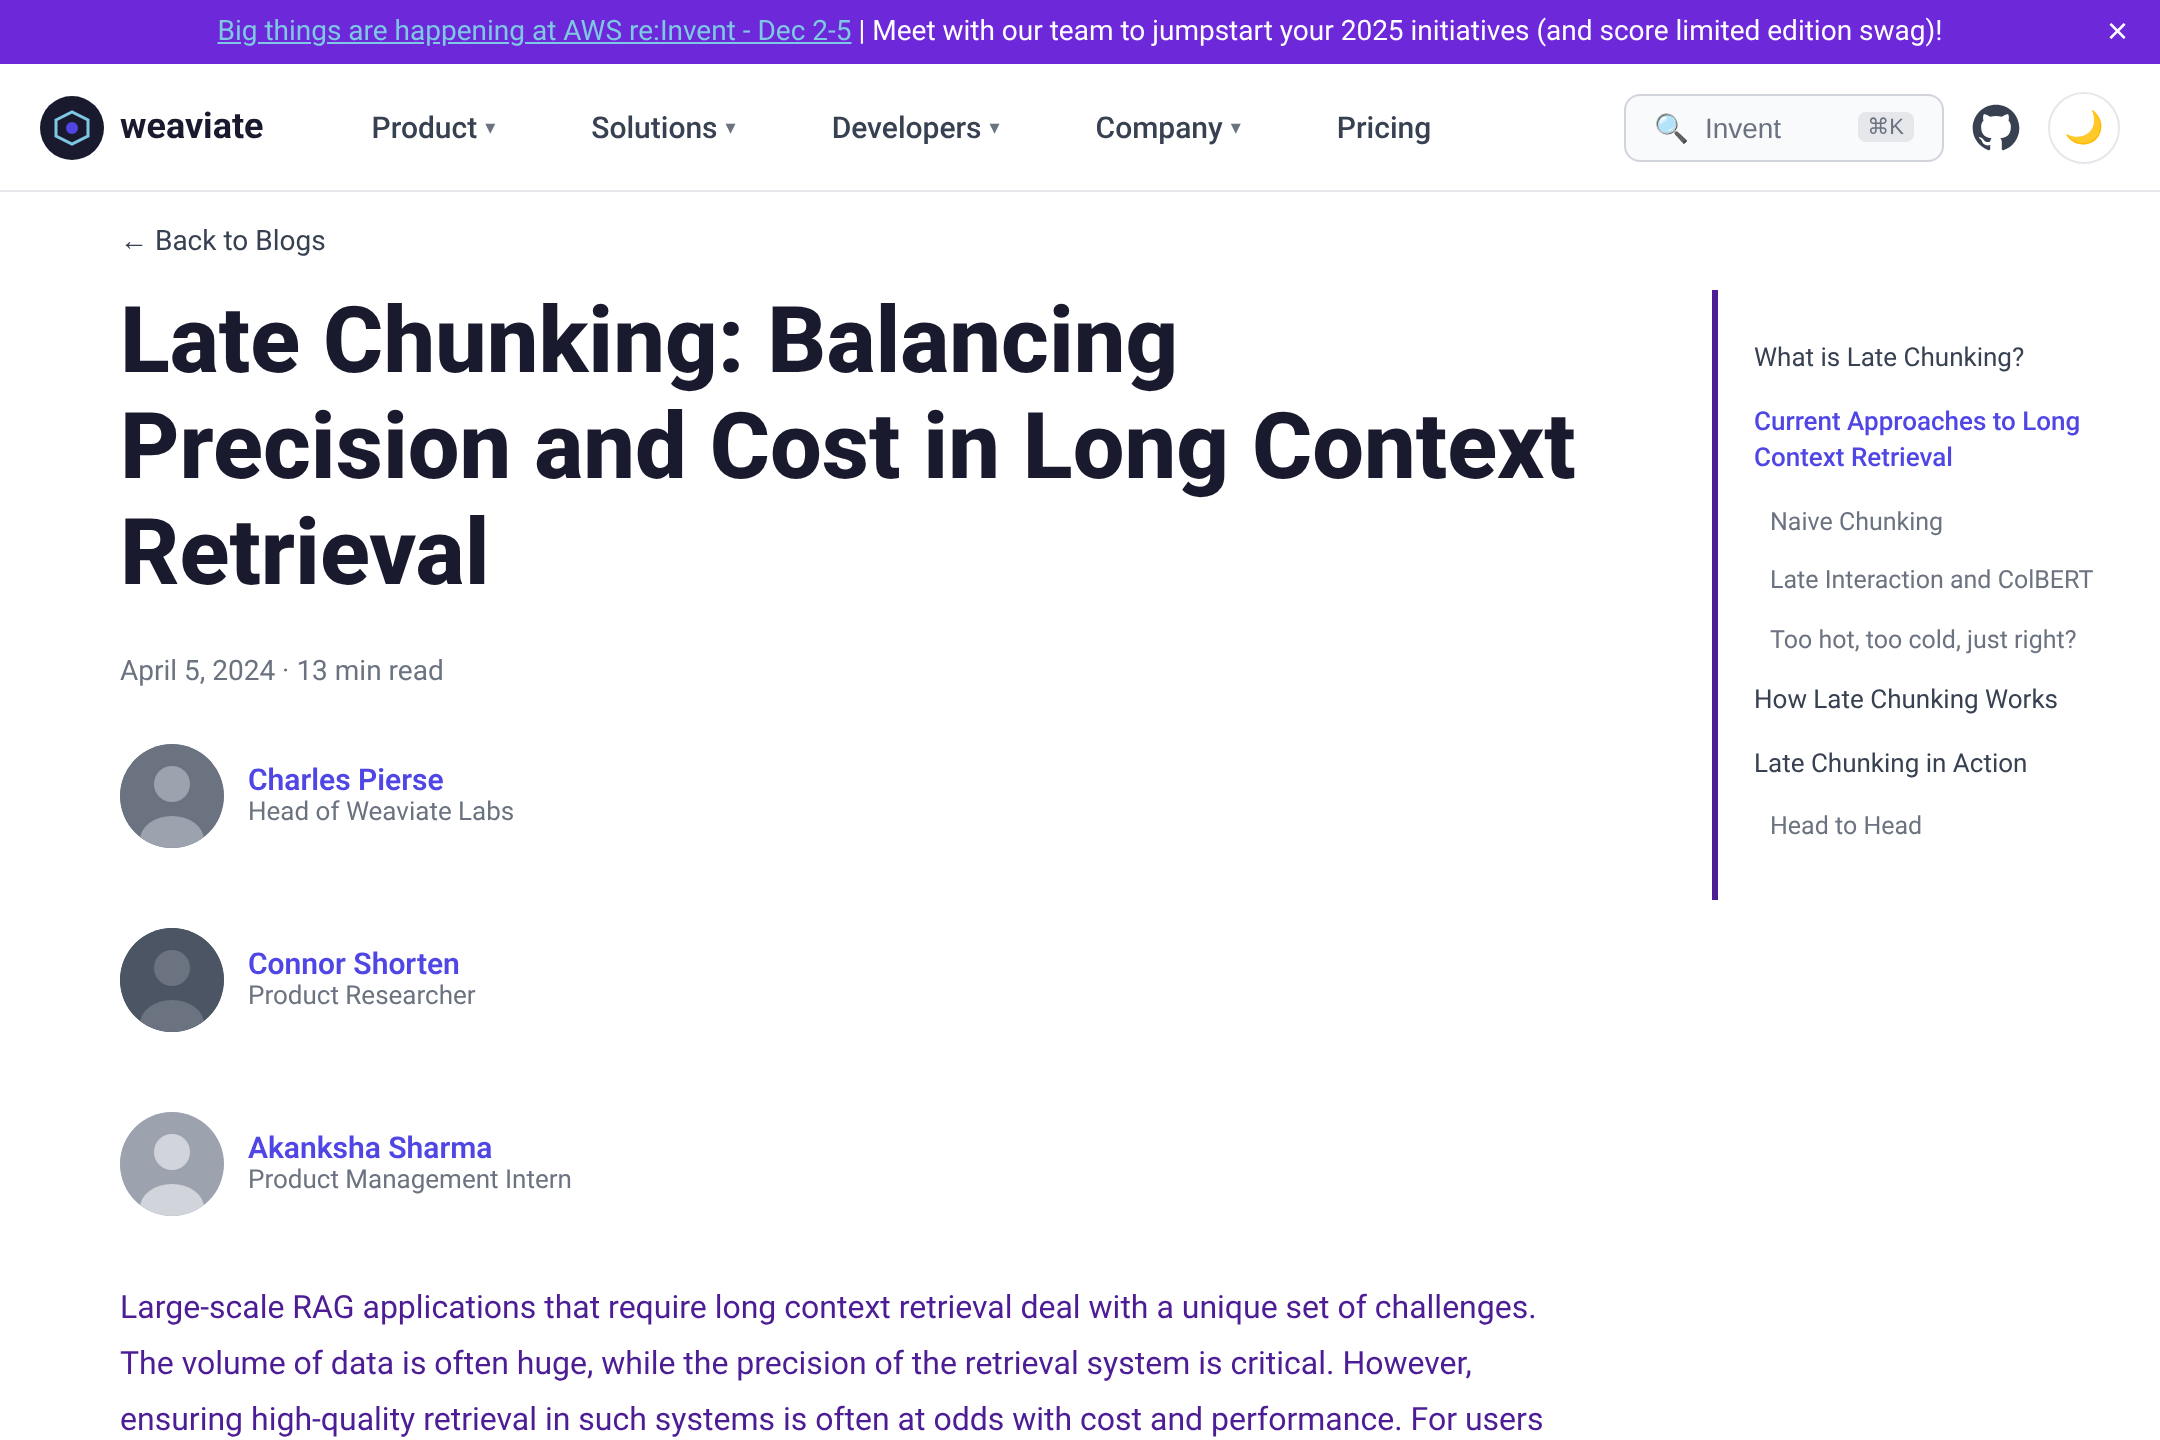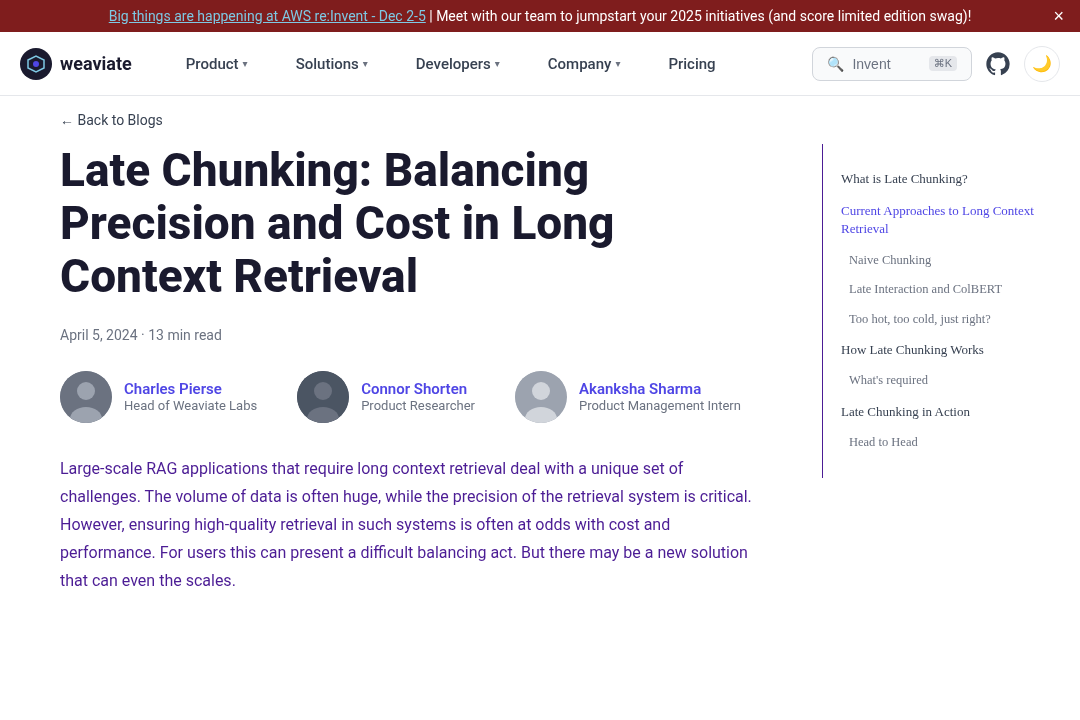--- a/index.html
+++ b/index.html
@@ -1,20 +1,20 @@
 <!DOCTYPE html>
 <html><head>
   <meta charset="utf-8">
   <style>
     * { box-sizing: border-box; margin: 0; padding: 0; }
     body { font-family: -apple-system, BlinkMacSystemFont, 'Segoe UI', Roboto, sans-serif; background: #fff; color: #1a1a2e; width: 1080px; min-height: 720px; overflow-x: hidden; }
 
     
     .banner {
-      background: #7f1d1d;
+      background: #6d28d9;
       color: #fff;
       text-align: center;
       padding: 8px 16px;
       font-size: 14px;
       display: flex;
       align-items: center;
       justify-content: center;
       gap: 6px;
       position: relative;
     }
@@ -157,20 +157,21 @@
       font-size: 14px;
       color: #6b7280;
       margin-bottom: 28px;
     }
 
     .authors {
       display: flex;
       gap: 40px;
       margin-bottom: 32px;
       flex-wrap: wrap;
+      flex-direction: column;
     }
     .author {
       display: flex;
       align-items: center;
       gap: 12px;
     }
     .avatar {
       width: 52px;
       height: 52px;
       border-radius: 50%;
@@ -197,28 +198,27 @@
     }
 
     .article-body {
       font-size: 16px;
       line-height: 1.75;
       color: #4c1d95;
     }
 
     
     .toc-sidebar {
-      width: 258px;
+      width: 224px;
       min-width: 200px;
       padding: 20px 20px 20px 10px;
-      border-left: 1px solid #4c1d95;
+      border-left: 3px solid #4c1d95;
       position: sticky;
       top: 0;
       height: fit-content;
-      font-family: Liberation Serif, serif;
     }
     .toc-item {
       font-size: 13px;
       color: #374151;
       padding: 6px 8px;
       border-radius: 4px;
       cursor: pointer;
       line-height: 1.4;
       margin-bottom: 2px;
     }
@@ -351,18 +351,17 @@
       <div class="article-body">Large-scale RAG applications that require long context retrieval deal with a unique set of challenges. The volume of data is often huge, while the precision of the retrieval system is critical. However, ensuring high-quality retrieval in such systems is often at odds with cost and performance. For users this can present a difficult balancing act. But there may be a new solution that can even the scales.</div>
     </div>
 
     <div class="toc-sidebar">
       <div class="toc-item">What is Late Chunking?</div>
       <div class="toc-item active">Current Approaches to Long Context Retrieval</div>
       <div class="toc-sub">Naive Chunking</div>
       <div class="toc-sub">Late Interaction and ColBERT</div>
       <div class="toc-sub">Too hot, too cold, just right?</div>
       <div class="toc-item">How Late Chunking Works</div>
-      <div class="toc-sub">What's required</div>
       <div class="toc-item">Late Chunking in Action</div>
       <div class="toc-sub">Head to Head</div>
     </div>
   </div>
 </div>
 
 </body></html>

